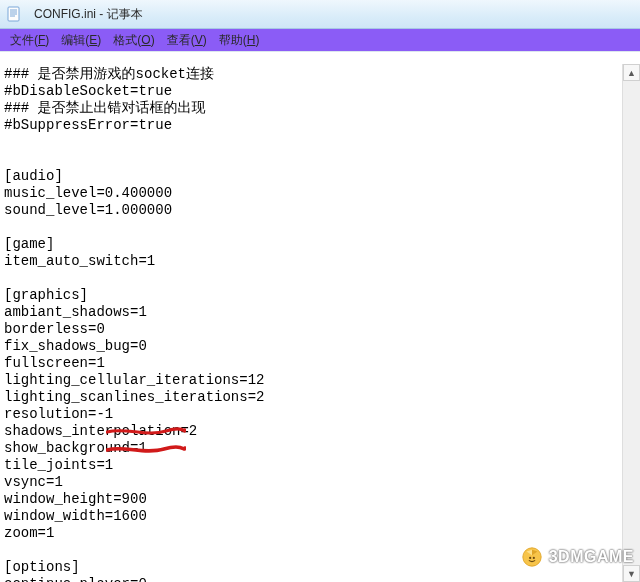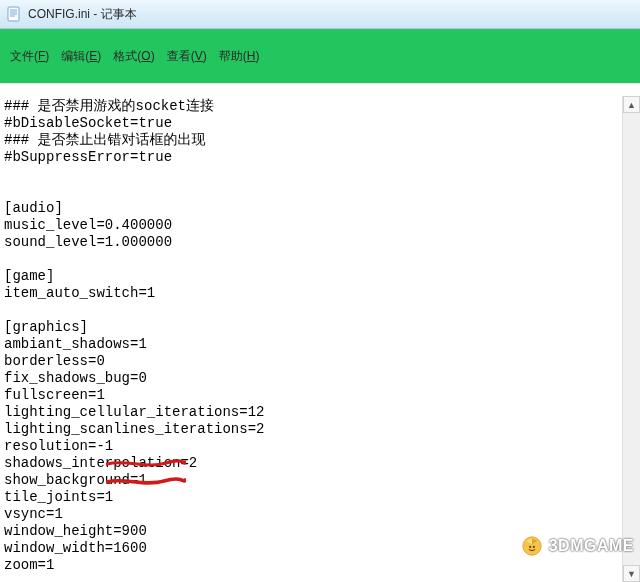--- a/index.html
+++ b/index.html
@@ -1,28 +1,28 @@
 <!DOCTYPE html>
 <html><head>
 <meta charset="utf-8">
 <style>
   html,body{margin:0;padding:0;width:640px;height:582px;overflow:hidden;font-family:"Microsoft YaHei","SimSun",Tahoma,sans-serif;background:#fff;}
   .window{width:640px;height:582px;display:flex;flex-direction:column;box-sizing:border-box;}
-  .titlebar{height:28px;background:linear-gradient(#eff7fd,#d9ecf9 60%,#cfe6f7);border-bottom:1px solid #a8c8e4;display:flex;align-items:center;padding:0 6px;gap:6px;}
+  .titlebar{height:28px;background:linear-gradient(#eff7fd,#d9ecf9 60%,#cfe6f7);border-bottom:1px solid #a8c8e4;display:flex;align-items:center;padding:0 6px;gap:12px;}
   .titlebar .icon{width:16px;height:16px;}
   .titlebar .title{font-size:12px;color:#2a2a2a;}
-  .menubar{height:22px;background:#22c55e;border-bottom:1px solid #dce6ee;display:flex;align-items:center;padding:16px 4px;font-size:12px;color:#2a2a2a;}
+  .menubar{height:22px;background:#8b5cf6;border-bottom:1px solid #dce6ee;display:flex;align-items:center;padding:0 4px;font-size:12px;color:#2a2a2a;}
   .menubar .menu-item{padding:2px 6px;cursor:default;}
   .menubar .menu-item u{text-decoration:underline;}
   .editor{flex:1;background:#fff;position:relative;overflow:hidden;margin-top:12px;}
   .textarea{position:absolute;inset:0;padding:2px 4px 4px 4px;font-family:"SimSun","MS Gothic","Courier New",monospace;font-size:14px;line-height:17px;color:#000;white-space:pre;border:none;outline:none;resize:none;box-sizing:border-box;}
   .annot{position:absolute;pointer-events:none;}
   .underline1{left:106px;top:362px;}
   .underline2{left:106px;top:379px;}
-  .watermark{position:absolute;right:6px;bottom:25px;display:flex;align-items:center;gap:6px;pointer-events:none;}
+  .watermark{position:absolute;right:6px;bottom:14px;display:flex;align-items:center;gap:6px;pointer-events:none;}
   .watermark .glyph{width:22px;height:22px;}
   .watermark .wmtext{font-family:Arial,Helvetica,sans-serif;font-weight:bold;font-size:16px;color:#fff;text-shadow:0 0 2px #888,0 0 2px #888,0 0 2px #888;letter-spacing:0.5px;}
   .scroll-stub{position:absolute;top:0;right:0;width:17px;height:100%;background:#f0f0f0;border-left:1px solid #dedede;}
   .scroll-btn{width:17px;height:17px;display:flex;align-items:center;justify-content:center;color:#5a5a5a;font-size:9px;background:#f7f7f7;border:1px solid #d0d0d0;box-sizing:border-box;}
   .scroll-stub .scroll-btn.up{position:absolute;top:0;}
   .scroll-stub .scroll-btn.down{position:absolute;bottom:0;}
 </style>
 </head>
 <body>
 

